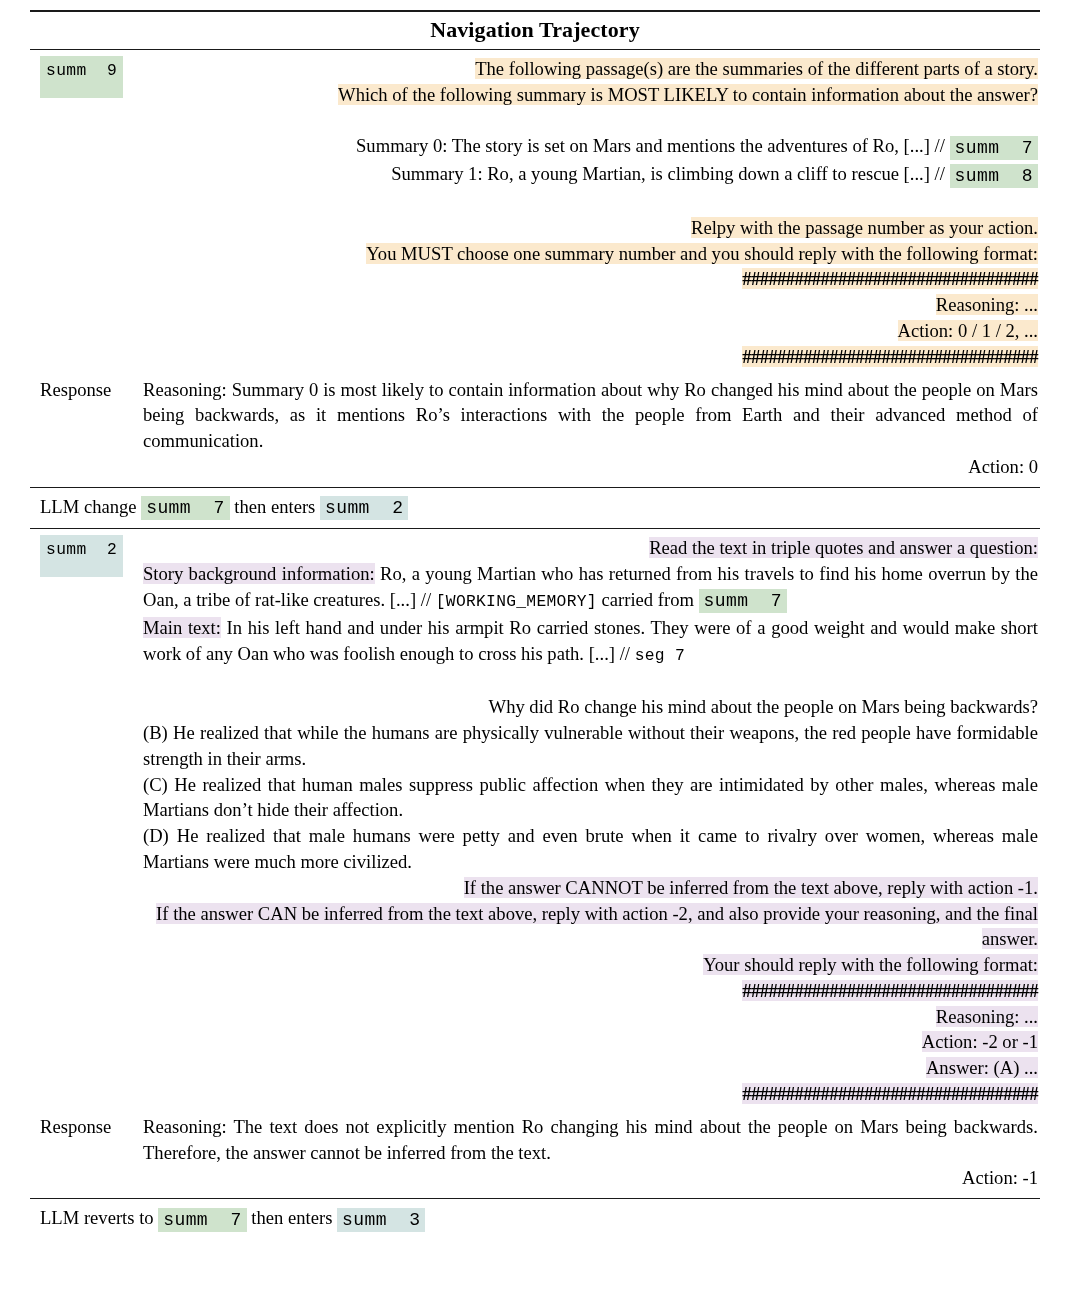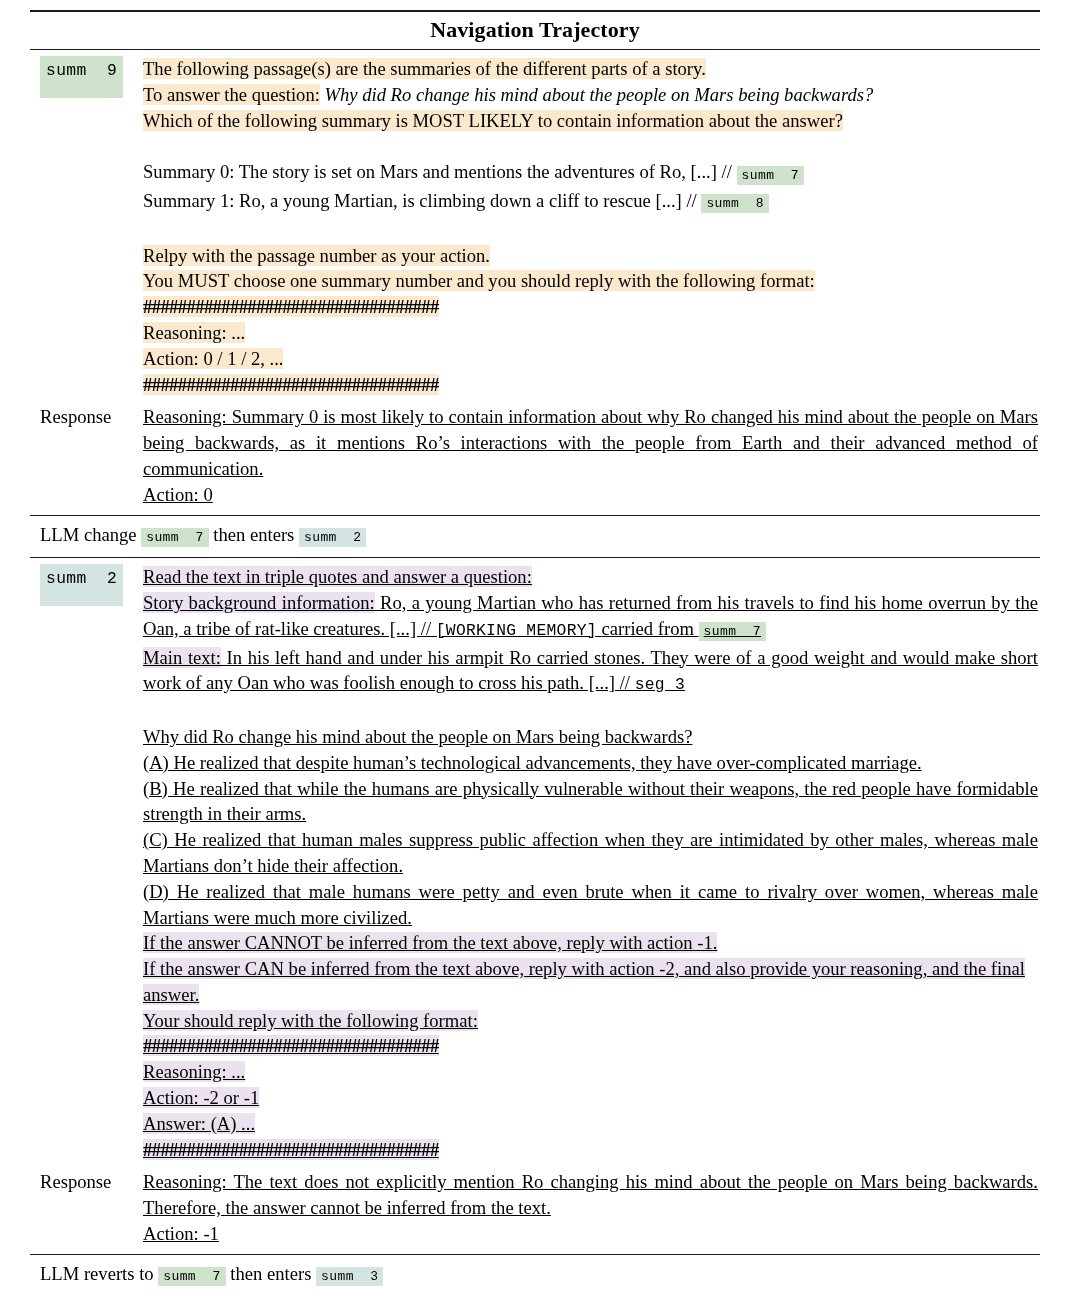--- a/index.html
+++ b/index.html
@@ -44,21 +44,21 @@
   .blankline{height:25.8px;}
 
   
   .mono{
     font-family:"Liberation Mono","DejaVu Sans Mono",monospace;
     font-size:16.3px;
     letter-spacing:.3px;
   }
   .badge{
     font-family:"Liberation Mono","DejaVu Sans Mono",monospace;
-    font-size:13px;
+    font-size:18px;
     padding:1.5px 5px 2.5px 5px;
     letter-spacing:.4px;
     white-space:pre;
   }
   .badge-green{background:#cfe3cc;}
   .badge-teal{background:#d4e4e3;}
 
   .label-badge{
     display:inline-block;
     font-family:"Liberation Mono","DejaVu Sans Mono",monospace;
@@ -74,42 +74,41 @@
 
   .hashes{letter-spacing:-0.6px;font-weight:bold;}
 
   .nav-row{
     font-size:18.6px;line-height:25.6px;
     padding:6px 0 7px 10px;
   }
 
   em{font-style:italic;}
 
-  .just{text-align:justify;text-justify:inter-word;text-decoration:underline;}
-  .nojust{text-align:left;}
+  .just{text-align:justify;text-justify:inter-word;}
+  .nojust{text-align:right;}
 </style>
 </head>
 <body>
 
 <div class="page">
   <div class="table">
 
     <div class="rule-thick"></div>
 
     <div class="title-row">Navigation Trajectory</div>
 
     <div class="rule-thin"></div>
 
     <div class="row row-pad">
       <div class="label-col">
         <span class="label-badge badge-green">summ  9</span>
       </div>
       <div class="content-col nojust">
         <p><span class="hl-peach">The following passage(s) are the summaries of the different parts of a story.</span></p>
-        <p><span class="hl-peach">To answer the question:</span> <em>Why did Ro change his mind about the people on Mars being backwards?</em></p>
         <p><span class="hl-peach">Which of the following summary is MOST LIKELY to contain information about the answer?</span></p>
 
         <div class="blankline"></div>
 
         <p><span>Summary 0: The story is set on Mars and mentions the adventures of Ro, [...] //</span> <span class="badge badge-green">summ  7</span></p>
         <p><span>Summary 1: Ro, a young Martian, is climbing down a cliff to rescue [...] //</span> <span class="badge badge-green">summ  8</span></p>
 
         <div class="blankline"></div>
 
         <p><span class="hl-peach">Relpy with the passage number as your action.</span></p>
@@ -140,26 +139,25 @@
 
     <div class="rule-thin"></div>
 
     <div class="row row-pad">
       <div class="label-col">
         <span class="label-badge badge-teal">summ  2</span>
       </div>
       <div class="content-col just">
         <p class="nojust"><span class="hl-lav">Read the text in triple quotes and answer a question:</span></p>
         <p><span class="hl-lav">Story background information:</span> <span>Ro, a young Martian who has returned from his travels to find his home overrun by the Oan, a tribe of rat-like creatures. [...] //</span> <span class="mono">[WORKING_MEMORY]</span> <span>carried from</span> <span class="badge badge-green">summ  7</span></p>
-        <p><span class="hl-lav">Main text:</span> <span>In his left hand and under his armpit Ro carried stones. They were of a good weight and would make short work of any Oan who was foolish enough to cross his path. [...] //</span> <span class="mono">seg  3</span></p>
+        <p><span class="hl-lav">Main text:</span> <span>In his left hand and under his armpit Ro carried stones. They were of a good weight and would make short work of any Oan who was foolish enough to cross his path. [...] //</span> <span class="mono">seg  7</span></p>
 
         <div class="blankline"></div>
 
         <p class="nojust">Why did Ro change his mind about the people on Mars being backwards?</p>
-        <p class="nojust">(A) He realized that despite human’s technological advancements, they have over-complicated marriage.</p>
         <p>(B) He realized that while the humans are physically vulnerable without their weapons, the red people have formidable strength in their arms.</p>
         <p>(C) He realized that human males suppress public affection when they are intimidated by other males, whereas male Martians don’t hide their affection.</p>
         <p>(D) He realized that male humans were petty and even brute when it came to rivalry over women, whereas male Martians were much more civilized.</p>
 
         <p class="nojust"><span class="hl-lav">If the answer CANNOT be inferred from the text above, reply with action -1.</span></p>
         <p class="nojust"><span class="hl-lav">If the answer CAN be inferred from the text above, reply with action -2, and also provide your reasoning, and the final answer.</span></p>
         <p class="nojust"><span class="hl-lav">Your should reply with the following format:</span></p>
         <p class="nojust"><span class="hl-lav hashes">##################################</span></p>
         <p class="nojust"><span class="hl-lav">Reasoning: ...</span></p>
         <p class="nojust"><span class="hl-lav">Action: -2 or -1</span></p>

